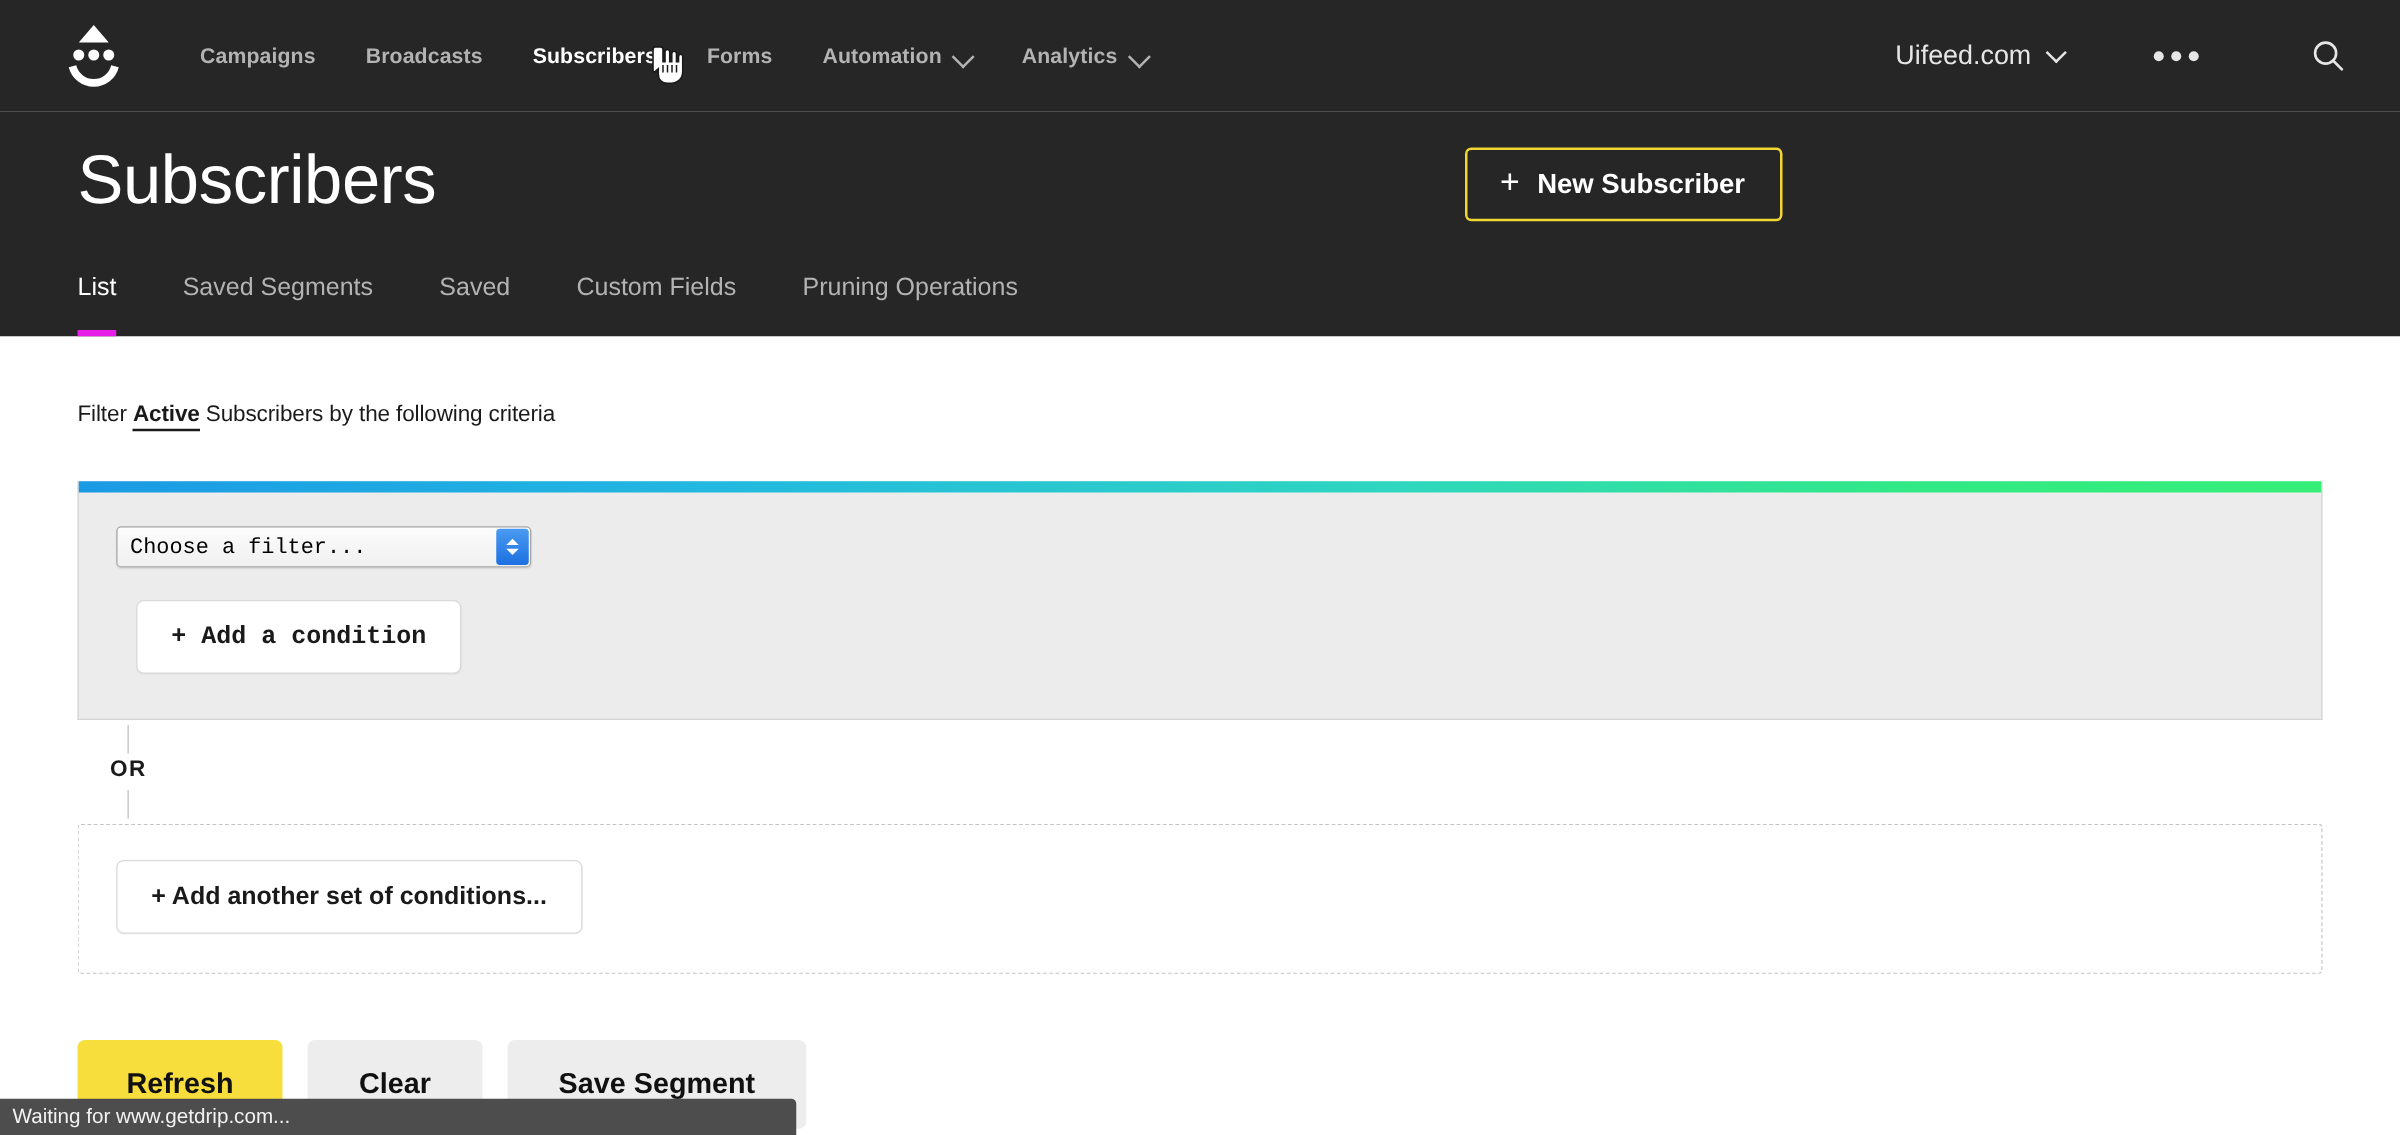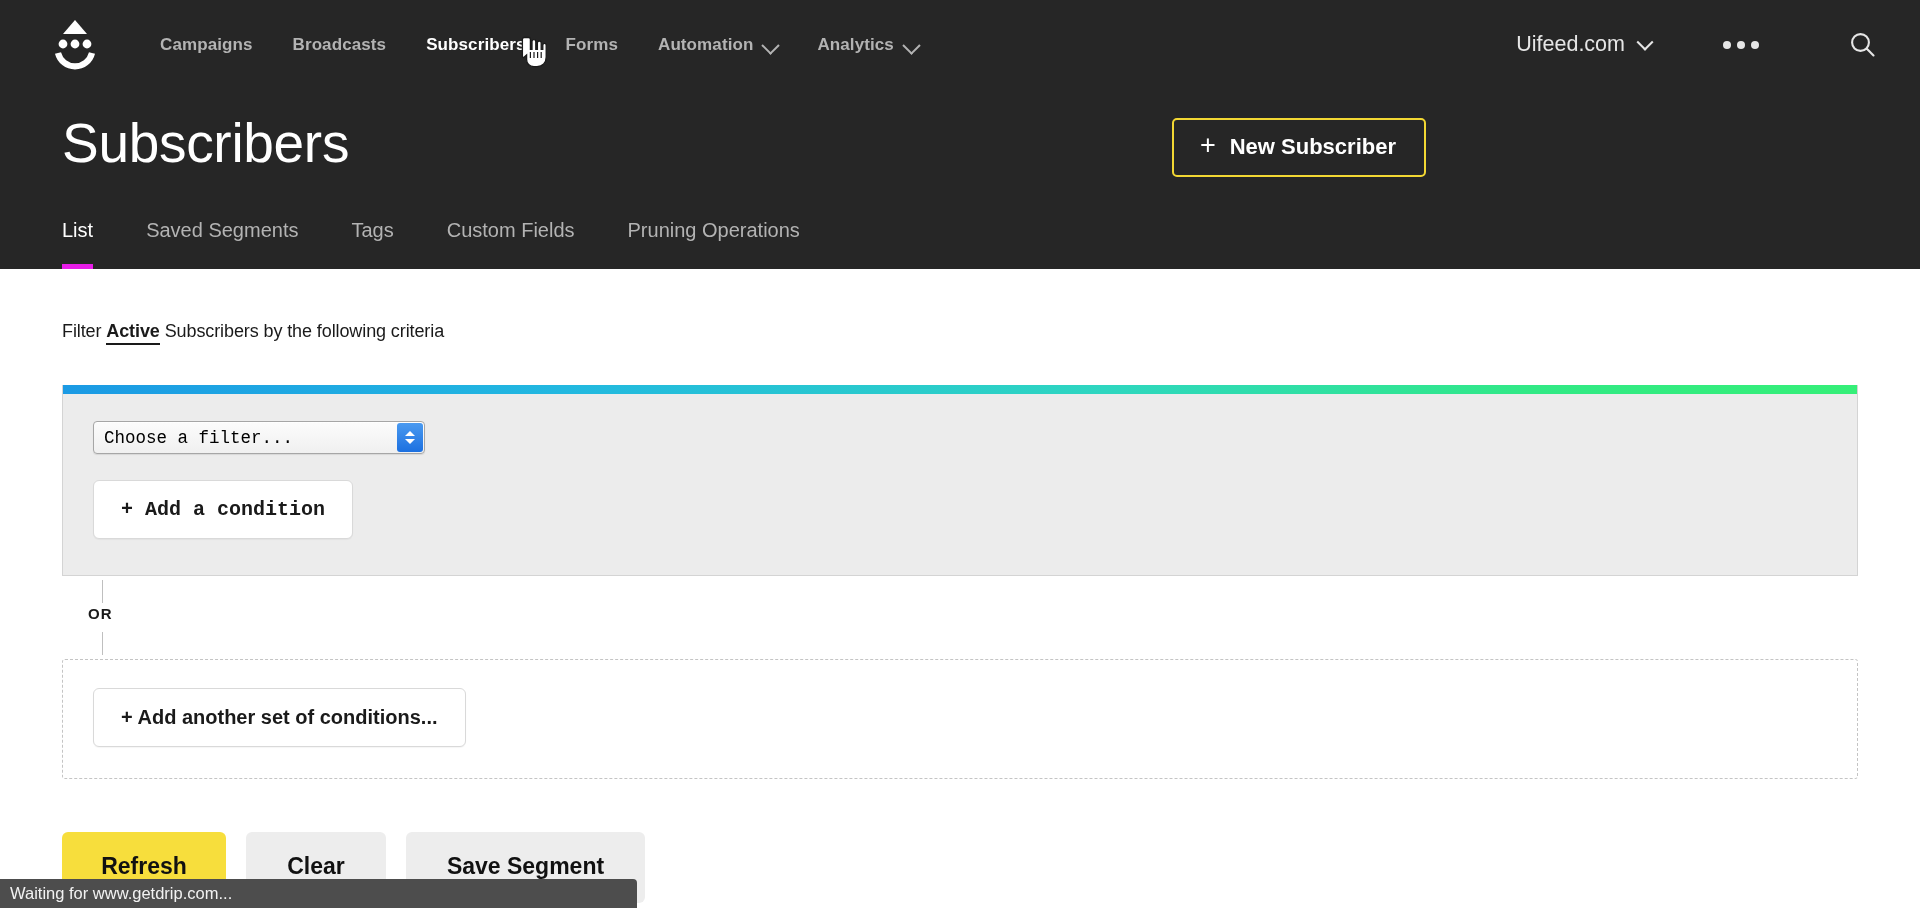--- a/index.html
+++ b/index.html
@@ -234,40 +234,40 @@
     border-radius: 6px;
     font-family: inherit;
     font-size: 20px;
     font-weight: bold;
     color: #1a1a1a;
     padding: 17px 27px;
     cursor: pointer;
     box-shadow: 0 1px 1px rgba(0,0,0,.04);
     white-space: nowrap;
   }
-  .add-cond-wrap { margin-top: 26px; }
+  .add-cond-wrap { margin-top: 26px; margin-left: 16px; }
 
   
   .or-block {
     position: relative;
     height: 83px;
   }
   .or-line {
     position: absolute;
     left: 40px;
     width: 1px;
     background: #bfbfbf;
   }
   .or-line.top { top: 4px; height: 23px; }
   .or-line.bot { top: 56px; height: 23px; }
   .or-label {
     position: absolute;
     left: 26px;
     top: 27px;
-    font-size: 15px;
+    font-size: 18px;
     font-weight: bold;
     color: #1a1a1a;
     letter-spacing: 1.2px;
     background: #fff;
     padding: 2px 6px 2px 0;
   }
 
   .dashed-box {
     border: 1.5px dashed #c4c4c4;
     border-radius: 3px;
@@ -396,21 +396,21 @@
   </button>
 
   <div class="tabs">
     <div class="tab active">
       <span>List</span>
     </div>
     <div class="tab">
       <span>Saved Segments</span>
     </div>
     <div class="tab">
-      <span>Tags</span>
+      <span>Saved</span>
     </div>
     <div class="tab">
       <span>Custom Fields</span>
     </div>
     <div class="tab">
       <span>Pruning Operations</span>
     </div>
   </div>
 </div>
 

